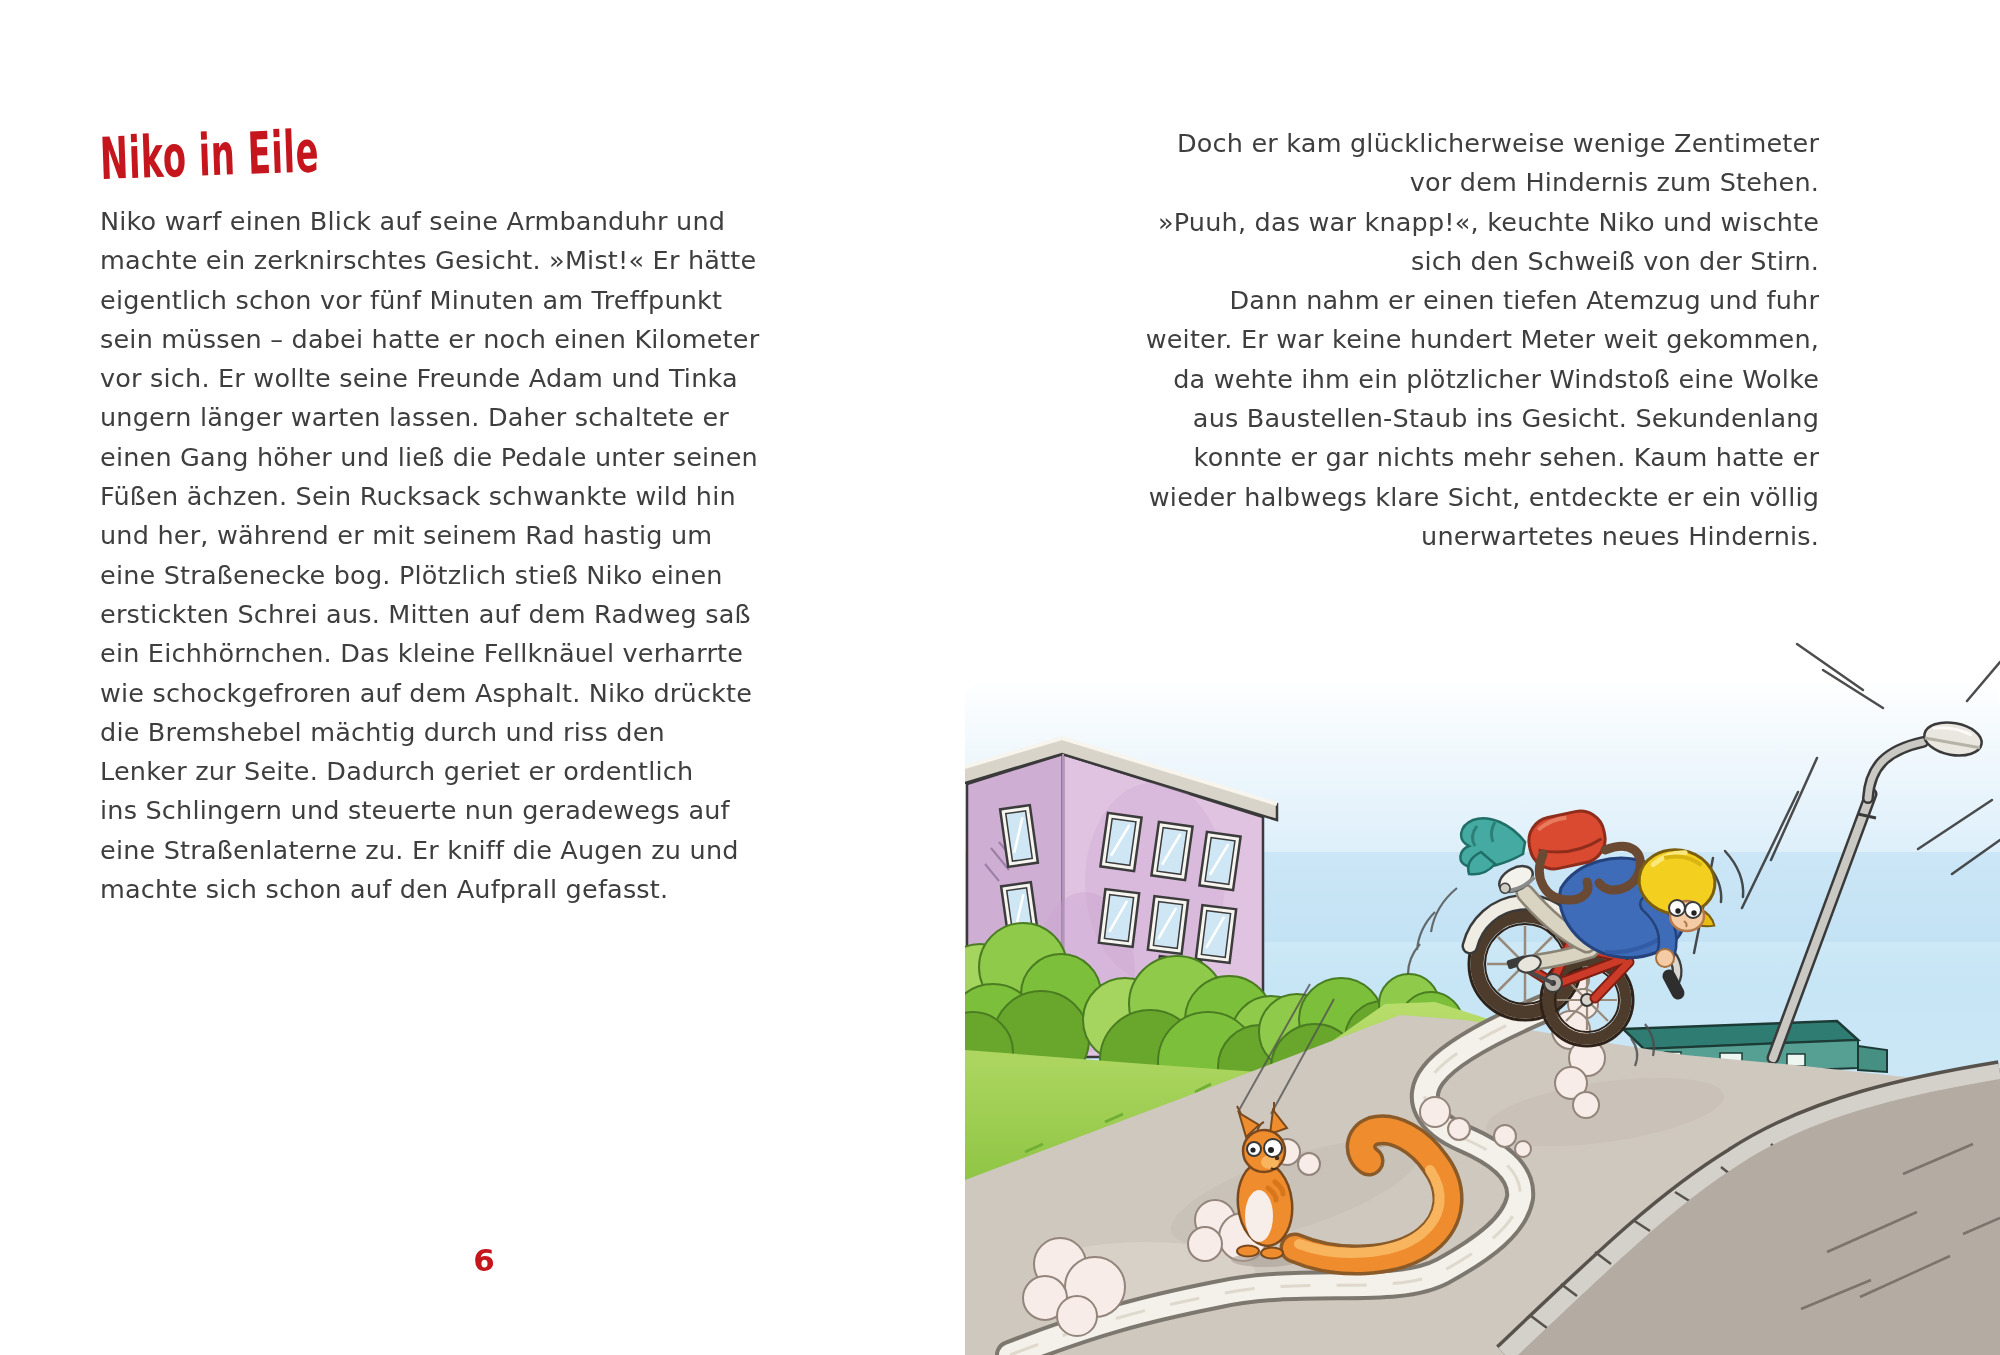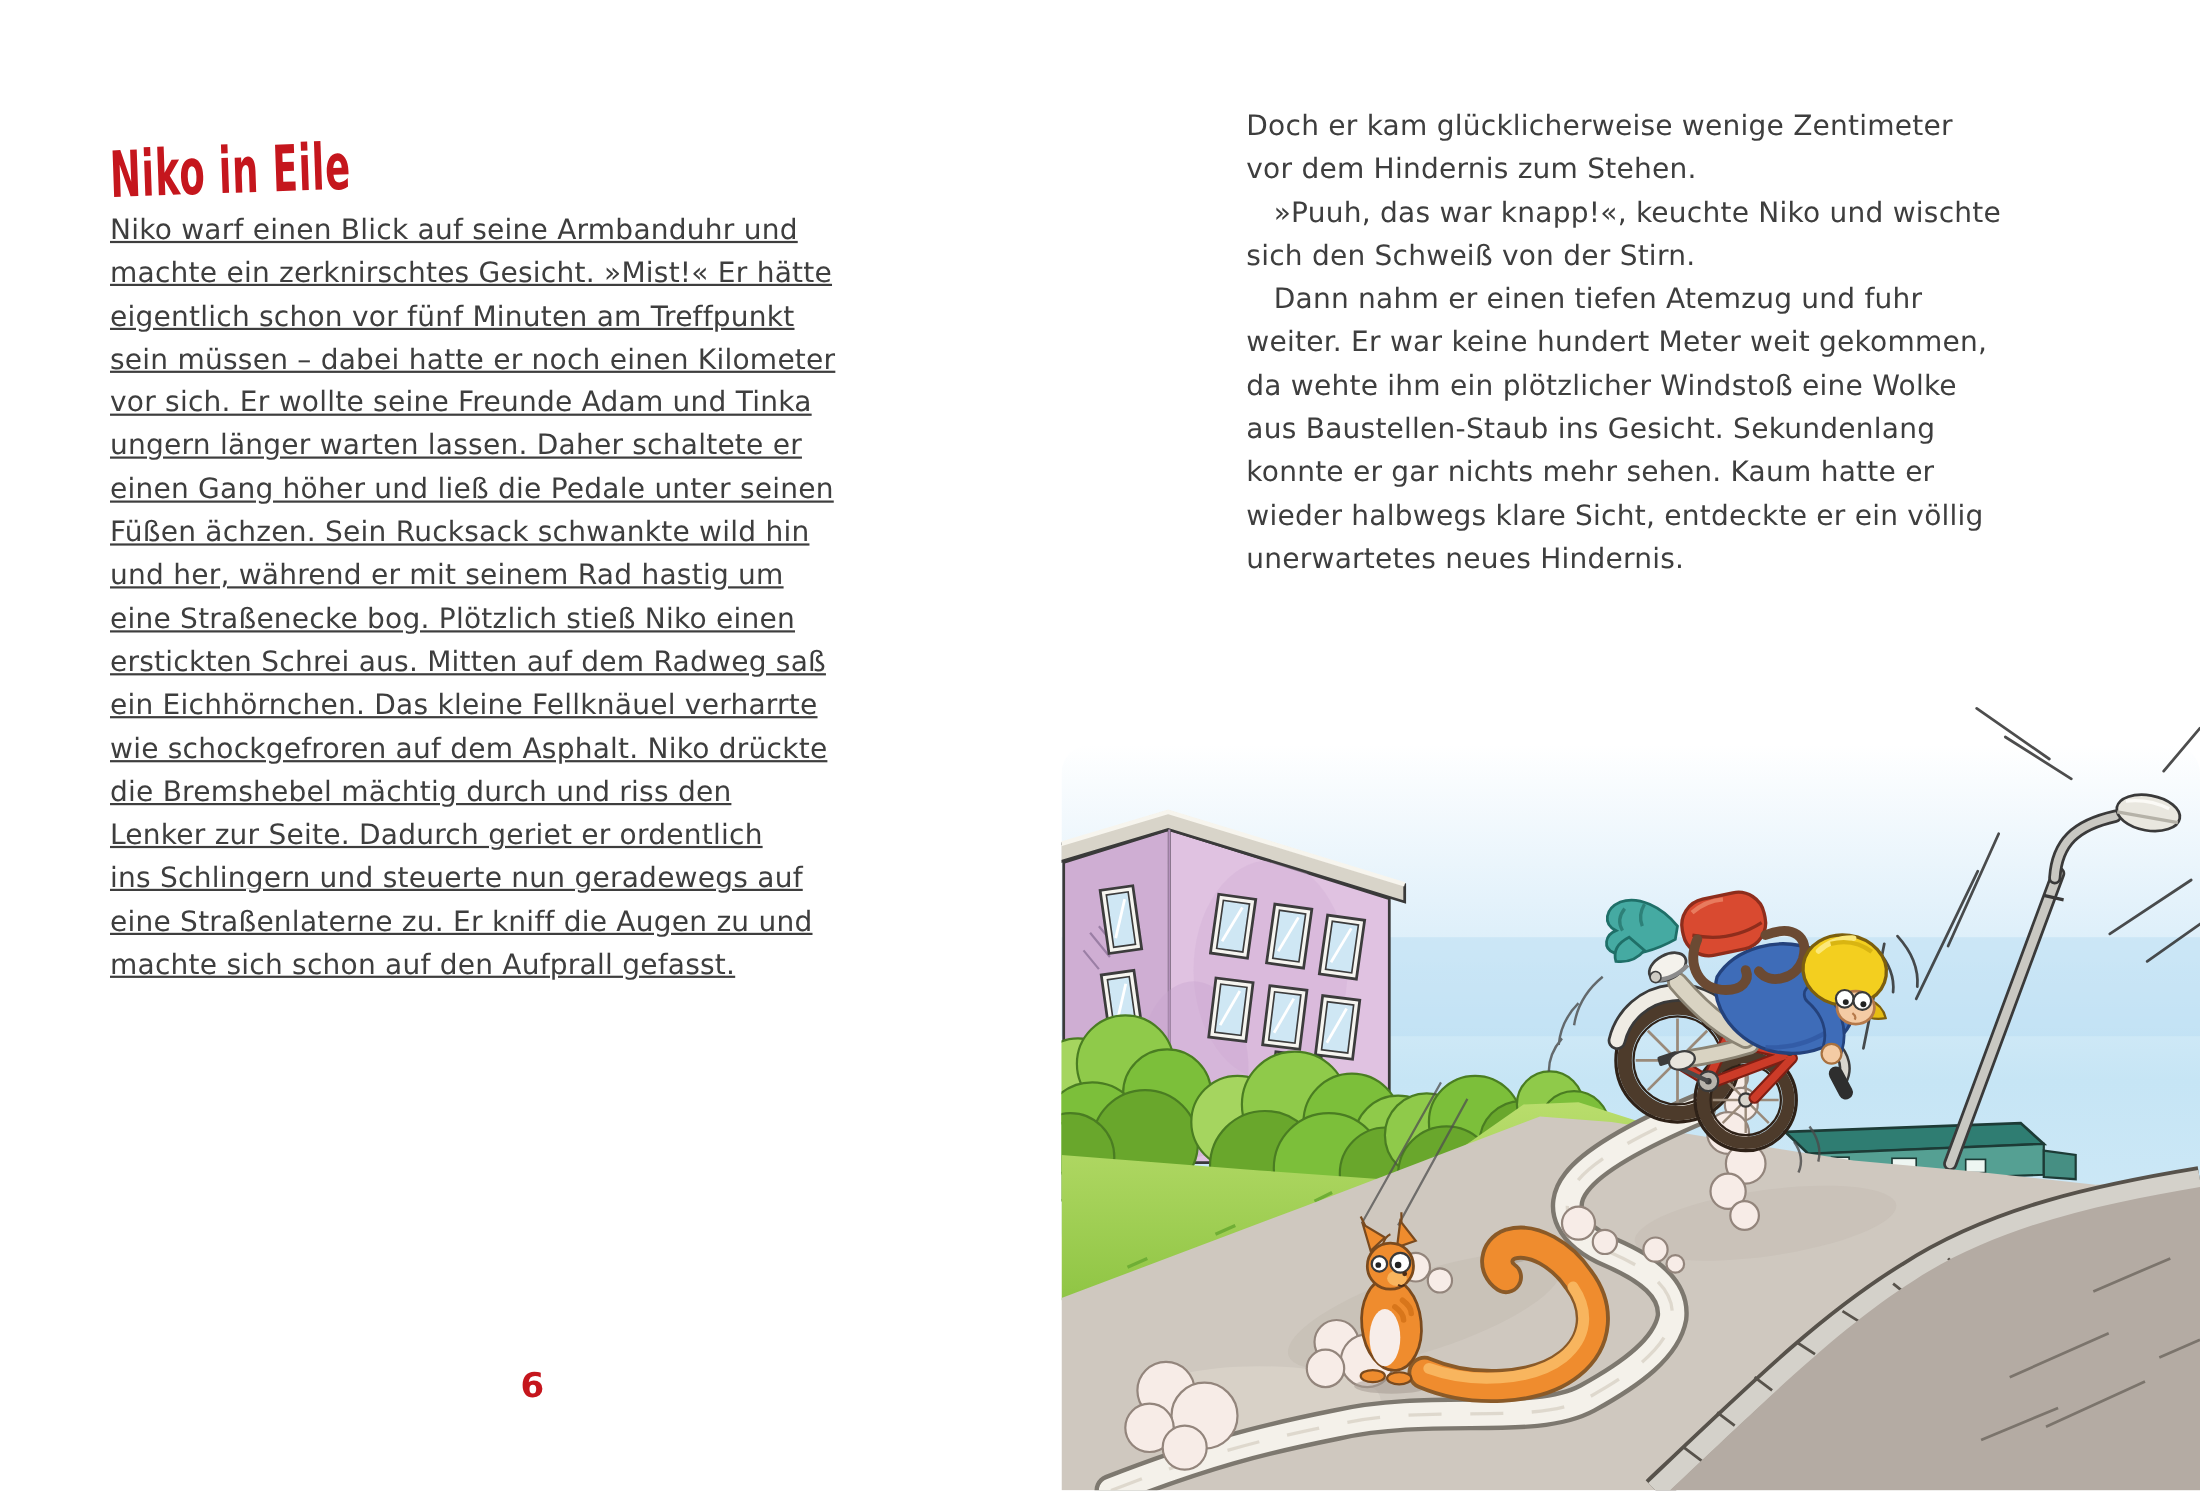--- a/index.html
+++ b/index.html
@@ -11,22 +11,22 @@
   .chapter-title{
     position:absolute;left:100px;top:130px;margin:0;
     font-size:58px;line-height:58px;font-weight:800;color:var(--accent);
     transform:rotate(-2deg) scaleX(.58);transform-origin:left center;
     letter-spacing:1px;white-space:pre;
   }
   .bodytext{
     position:absolute;white-space:pre;color:var(--ink);
     font-size:25.5px;line-height:39.3px;letter-spacing:.2px;
   }
-  .bodytext.left{left:100px;top:190px;text-decoration:underline;}
-  .bodytext.right{left:1133px;top:96px;}
+  .bodytext.left{left:100px;top:202px;}
+  .bodytext.right{left:1133px;top:124px;text-align:right;}
   .pagenum{
     position:absolute;left:424px;top:1242px;width:120px;text-align:center;
     color:var(--accent);font-size:31px;font-weight:600;
   }
   .illus{position:absolute;left:965px;top:552px;width:1035px;height:803px;}
 </style>
 </head>
 <body>
 
 <div>

